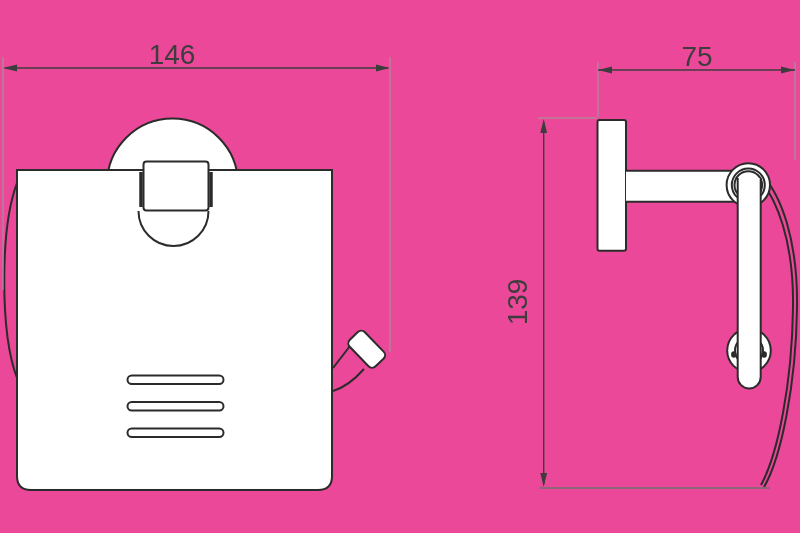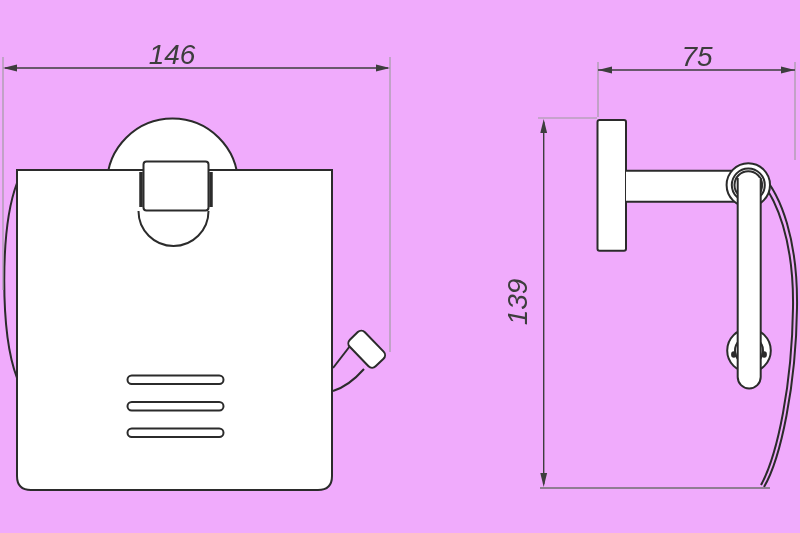--- a/index.html
+++ b/index.html
@@ -5,23 +5,22 @@
   html, body {
     margin: 0;
     padding: 0;
     background: #ffffff;
     font-family: "Liberation Sans", sans-serif;
   }
   .stage {
     position: relative;
     width: 800px;
     height: 533px;
-    background: #f0abfc;
+    background: #ec4899;
     overflow: hidden;
-    font-style: italic;
   }
   svg { display: block; }
   .ln   { stroke: #2b2b2b; stroke-width: 2;   fill: none; }
   .lnf  { stroke: #2b2b2b; stroke-width: 2;   fill: #ffffff; }
   .thick{ stroke: #2b2b2b; stroke-width: 3.5; fill: none; }
   .dim  { stroke: #3d3d3d; stroke-width: 1.4; fill: none; }
   .ext  { stroke: #9b9b9b; stroke-width: 1.1; fill: none; }
   .ext2 { stroke: #6f6f6f; stroke-width: 1.3; fill: none; }
   .arr  { fill: #3d3d3d; stroke: none; }
   .dimtext {

